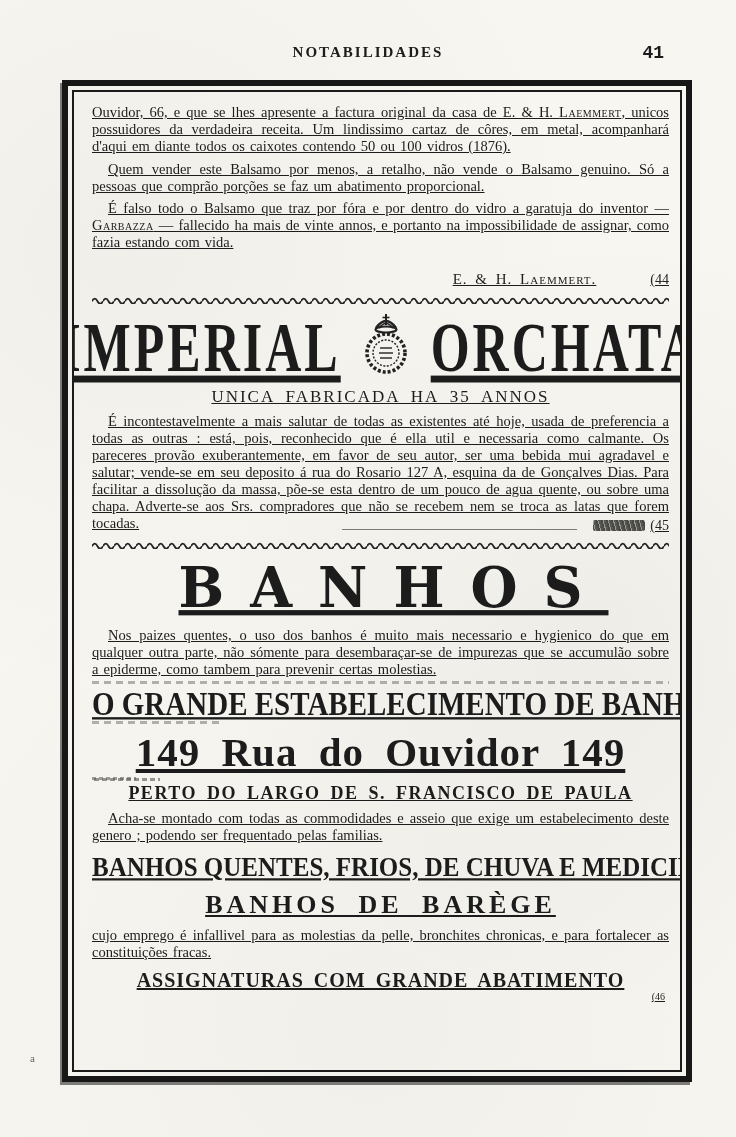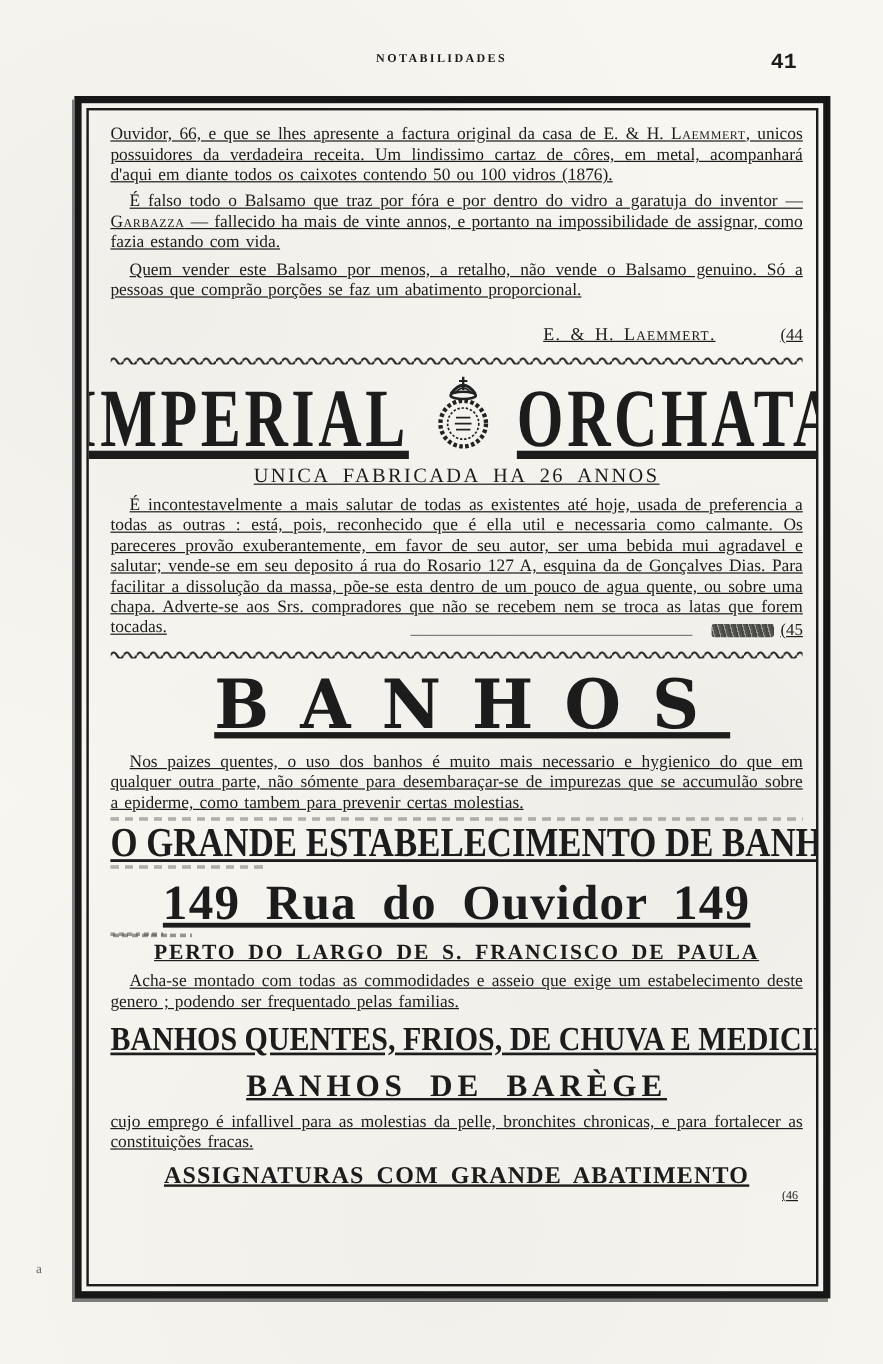--- a/index.html
+++ b/index.html
@@ -12,21 +12,21 @@
     position:relative; width:736px; height:1137px; overflow:hidden;
     color:#1c1c1c;
     background:#f7f6f1;
     background-image:
       radial-gradient(circle at 18% 22%, rgba(40,40,40,0.035), transparent 42%),
       radial-gradient(circle at 82% 55%, rgba(40,40,40,0.04), transparent 45%),
       radial-gradient(circle at 50% 90%, rgba(40,40,40,0.03), transparent 50%);
   }
   .running-head {
     position:absolute; top:44px; left:0; width:100%;
-    text-align:center; font-weight:bold; font-size:10px; letter-spacing:2px;
+    text-align:center; font-weight:bold; font-size:15px; letter-spacing:2px;
   }
   .page-number {
     position:absolute; top:43px; right:72px;
     font-weight:bold; font-size:18px;font-family:Liberation Mono, monospace;
   }
   .stray-mark { position:absolute; left:30px; top:1052px; font-size:11px; color:#666; }
 
   .frame {
     position:absolute; left:62px; top:80px; width:630px; height:1002px;
     box-sizing:border-box;
@@ -161,23 +161,23 @@
   <div class="page-number">41</div>
   <div class="stray-mark">a</div>
 
   <div class="frame">
     <div class="frame-inner">
 
       <section>
         <p class="body-text mt5"><span>Ouvidor, 66, e que se lhes apresente a factura original da casa de E. &amp; H. </span><span class="smallcaps">Laemmert</span><span>, unicos possuidores da verdadeira receita. Um lindissimo cartaz de côres, em metal, acompanhará d'aqui em diante todos os caixotes contendo 50 ou 100 vidros (1876).</span></p>
 
 
+        <p class="body-text indent mt6">Quem vender este Balsamo por menos, a retalho, não vende o Balsamo genuino. Só a pessoas que comprão porções se faz um abatimento proporcional.</p>
+
         <p class="body-text indent mt5"><span>É falso todo o Balsamo que traz por fóra e por dentro do vidro a garatuja do inventor — </span><span class="smallcaps">Garbazza</span><span> — fallecido ha mais de vinte annos, e portanto na impossibilidade de assignar, como fazia estando com vida.</span></p>
-
-        <p class="body-text indent mt6">Quem vender este Balsamo por menos, a retalho, não vende o Balsamo genuino. Só a pessoas que comprão porções se faz um abatimento proporcional.</p>
 
         <div class="sig-row">
           <span class="sig-name">E. &amp; H. Laemmert.</span>
           <span class="ad-number">(44</span>
         </div>
       </section>
 
       <svg class="wavy" aria-hidden="true">
           <rect x="0" y="0" width="100%" height="9" fill="url(#wavepat)"></rect>
         </svg>
@@ -195,21 +195,21 @@
               <circle cx="29" cy="41" r="19" fill="none" stroke="#222" stroke-width="3.6" stroke-dasharray="3 2"></circle>
               <circle cx="29" cy="41" r="13" fill="none" stroke="#222" stroke-width="1.4" stroke-dasharray="2 1.5"></circle>
               <line x1="23" y1="36" x2="35" y2="36" stroke="#222" stroke-width="1.4"></line>
               <line x1="22" y1="41" x2="36" y2="41" stroke="#222" stroke-width="1.4"></line>
               <line x1="23" y1="46" x2="35" y2="46" stroke="#222" stroke-width="1.4"></line>
             </svg>
           </span>
           <span class="display-fat">ORCHATA</span>
         </div>
 
-        <div class="orchata-subtitle">UNICA FABRICADA HA 26 ANNOS</div>
+        <div class="orchata-subtitle">UNICA FABRICADA HA 35 ANNOS</div>
 
         <p class="body-text indent mt6">É incontestavelmente a mais salutar de todas as existentes até hoje, usada de preferencia a todas as outras : está, pois, reconhecido que é ella util e necessaria como calmante. Os pareceres provão exuberantemente, em favor de seu autor, ser uma bebida mui agradavel e salutar; vende-se em seu deposito á rua do Rosario 127 A, esquina da de Gonçalves Dias. Para facilitar a dissolução da massa, põe-se esta dentro de um pouco de agua quente, ou sobre uma chapa. Adverte-se aos Srs. compradores que não se recebem nem se troca as latas que forem tocadas.</p>
         <div class="tocadas-rule"></div>
         <div class="adnum-row">
           <span class="ink-smudge"></span>
           <span class="ad-number">(45</span>
         </div>
       </section>
 
       <svg class="wavy" aria-hidden="true">

